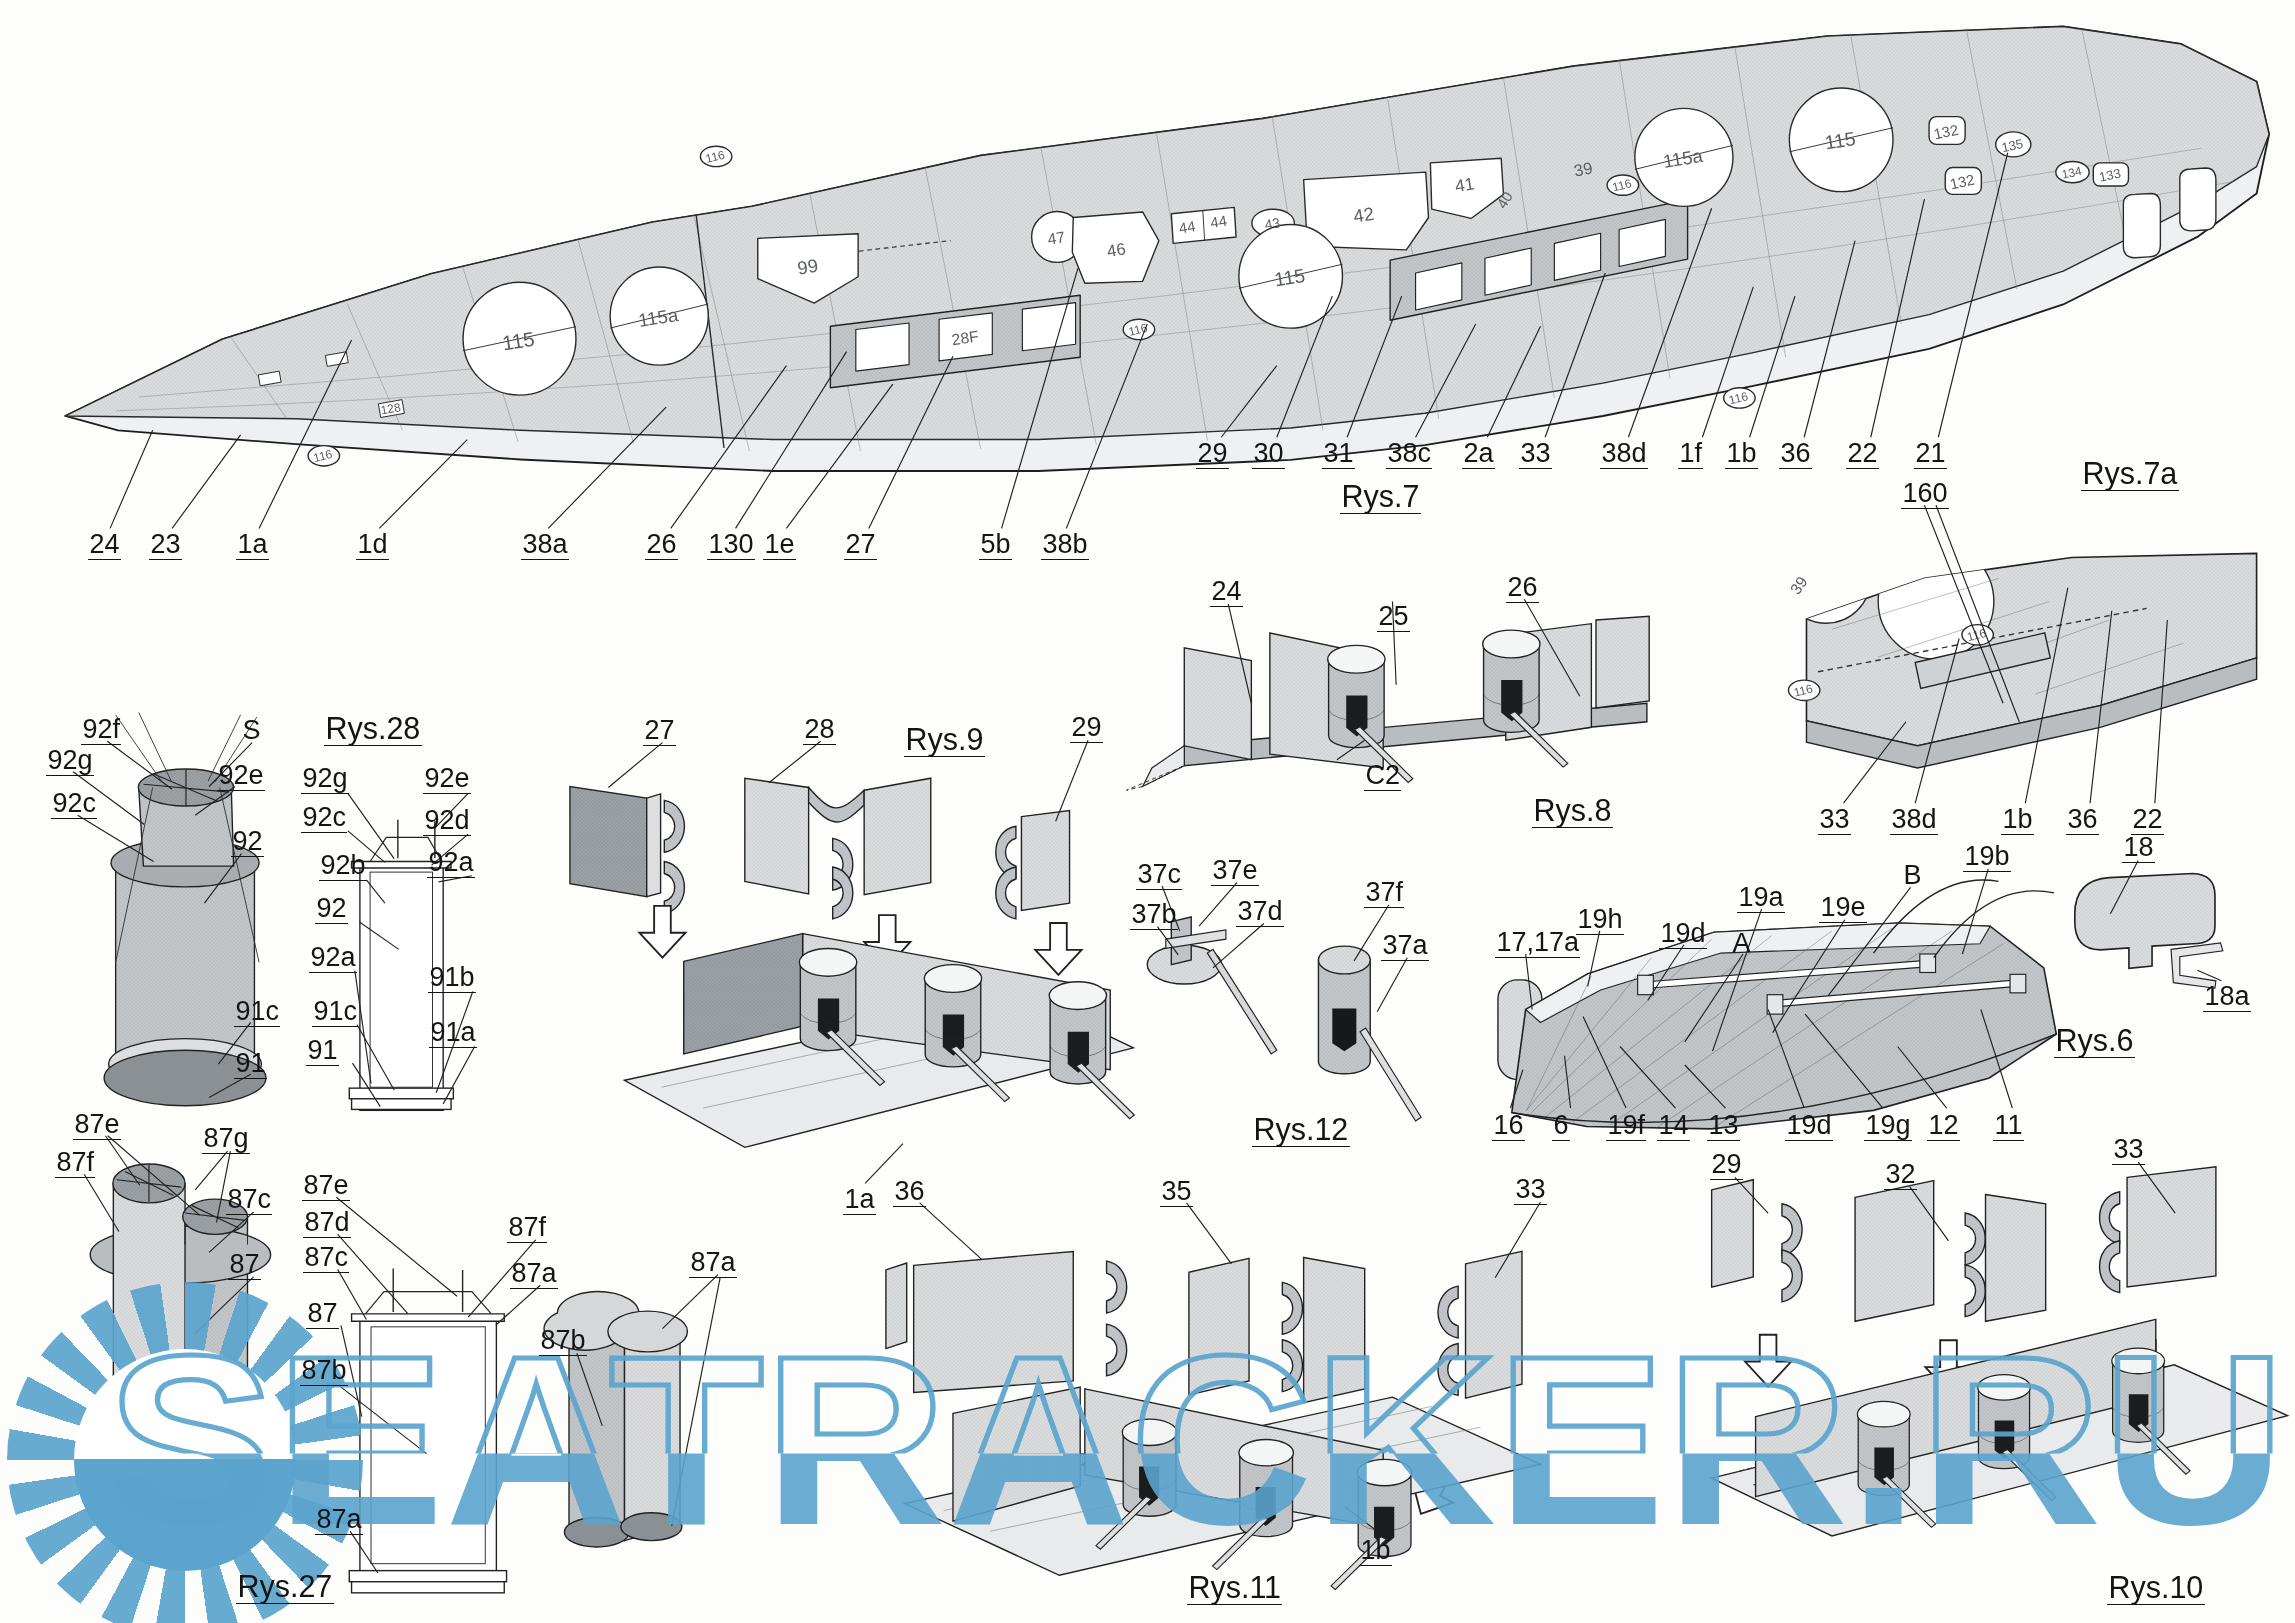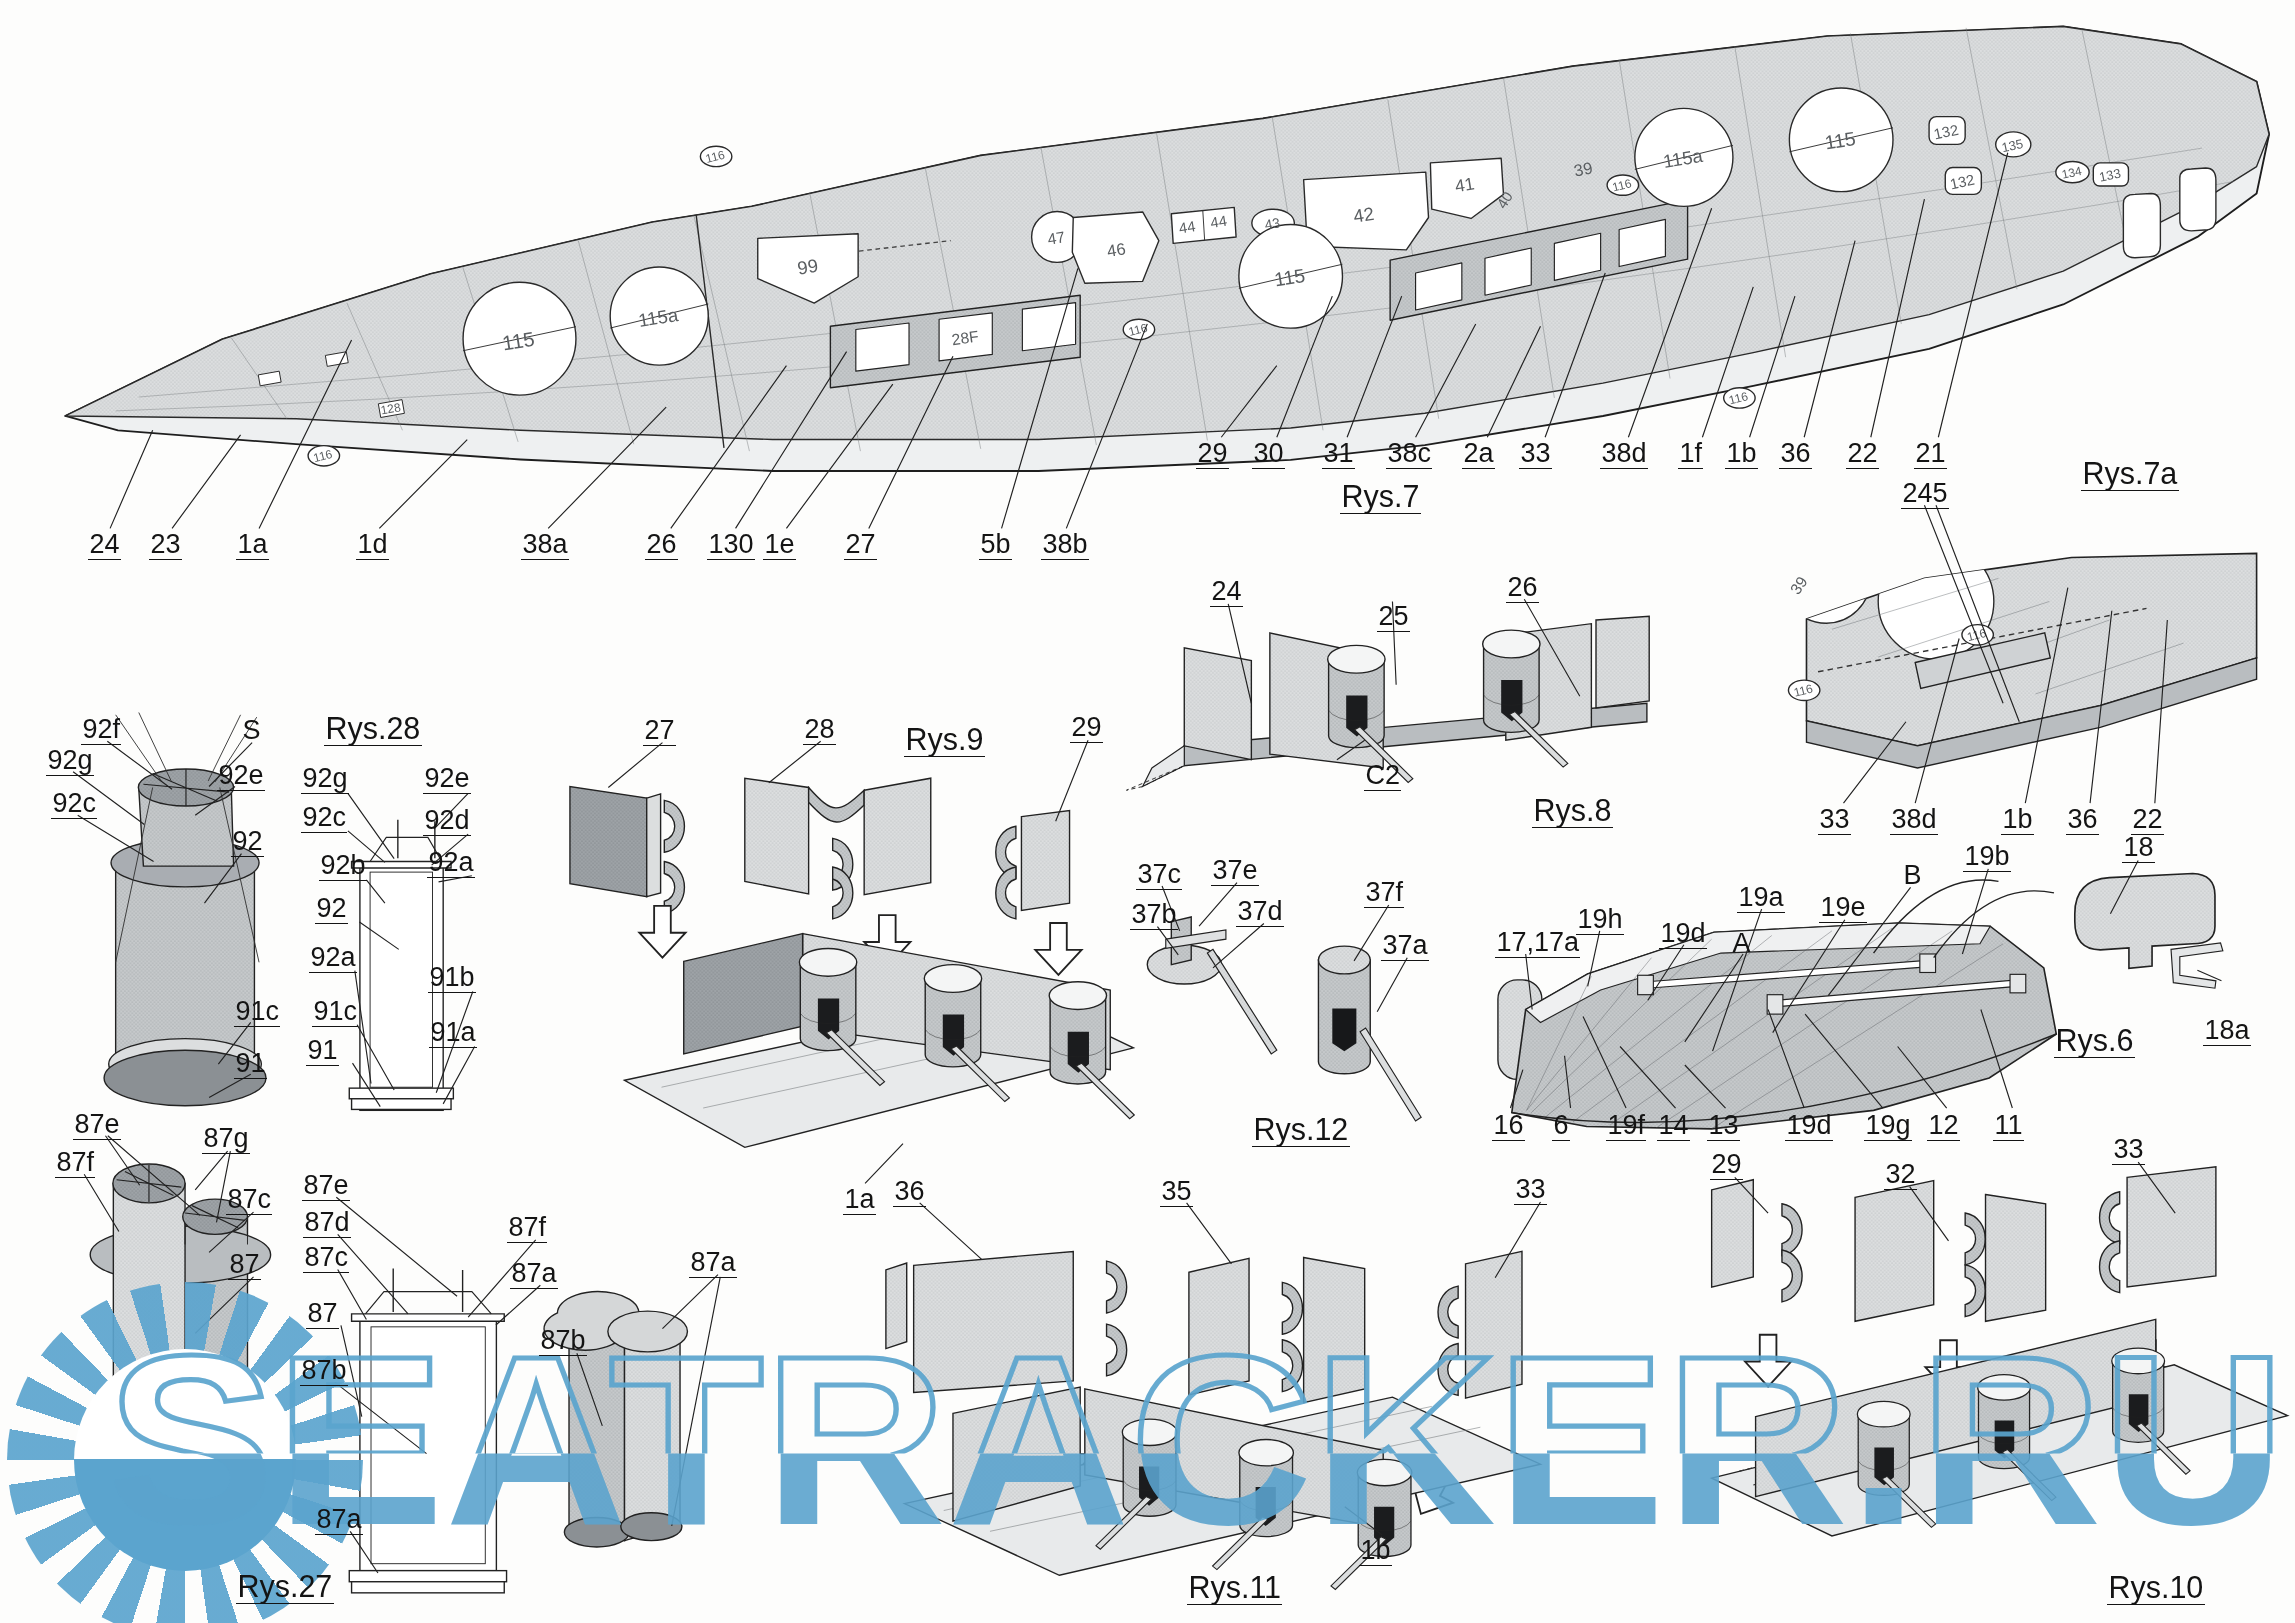--- a/index.html
+++ b/index.html
@@ -382,21 +382,21 @@
 <span class="lbl ttl" style="left:2081px;top:457px">Rys.7a</span>
 <span class="lbl ttl" style="left:1532px;top:794px">Rys.8</span>
 <span class="lbl ttl" style="left:904px;top:723px">Rys.9</span>
 <span class="lbl ttl" style="left:324px;top:712px">Rys.28</span>
 <span class="lbl ttl" style="left:1252px;top:1113px">Rys.12</span>
 <span class="lbl ttl" style="left:2054px;top:1024px">Rys.6</span>
 <span class="lbl ttl" style="left:236px;top:1570px">Rys.27</span>
 <span class="lbl ttl" style="left:1187px;top:1571px">Rys.11</span>
 <span class="lbl ttl" style="left:2107px;top:1571px">Rys.10</span>
 
-<span class="lbl" style="left:1901px;top:479px">245</span>
+<span class="lbl" style="left:1901px;top:479px">160</span>
 <span class="lbl" style="left:1818px;top:805px">33</span>
 <span class="lbl" style="left:1890px;top:805px">38d</span>
 <span class="lbl" style="left:2001px;top:805px">1b</span>
 <span class="lbl" style="left:2066px;top:805px">36</span>
 <span class="lbl" style="left:2131px;top:805px">22</span>
 
 <span class="lbl" style="left:1210px;top:577px">24</span>
 <span class="lbl" style="left:1377px;top:602px">25</span>
 <span class="lbl" style="left:1506px;top:573px">26</span>
 <span class="lbl" style="left:1364px;top:761px">C2</span>
@@ -445,21 +445,21 @@
 <span class="lbl" style="left:1492px;top:1111px">16</span>
 <span class="lbl" style="left:1552px;top:1111px">6</span>
 <span class="lbl" style="left:1606px;top:1111px">19f</span>
 <span class="lbl" style="left:1657px;top:1111px">14</span>
 <span class="lbl" style="left:1707px;top:1111px">13</span>
 <span class="lbl" style="left:1785px;top:1111px">19d</span>
 <span class="lbl" style="left:1864px;top:1111px">19g</span>
 <span class="lbl" style="left:1927px;top:1111px">12</span>
 <span class="lbl" style="left:1993px;top:1111px">11</span>
 <span class="lbl" style="left:2122px;top:833px">18</span>
-<span class="lbl" style="left:2203px;top:1016px">18a</span>
+<span class="lbl" style="left:2203px;top:982px">18a</span>
 
 <span class="lbl" style="left:73px;top:1110px">87e</span>
 <span class="lbl" style="left:202px;top:1124px">87g</span>
 <span class="lbl" style="left:55px;top:1148px">87f</span>
 <span class="lbl" style="left:226px;top:1185px">87c</span>
 <span class="lbl" style="left:228px;top:1250px">87</span>
 <span class="lbl" style="left:302px;top:1171px">87e</span>
 <span class="lbl" style="left:303px;top:1208px">87d</span>
 <span class="lbl" style="left:303px;top:1243px">87c</span>
 <span class="lbl" style="left:306px;top:1299px">87</span>

